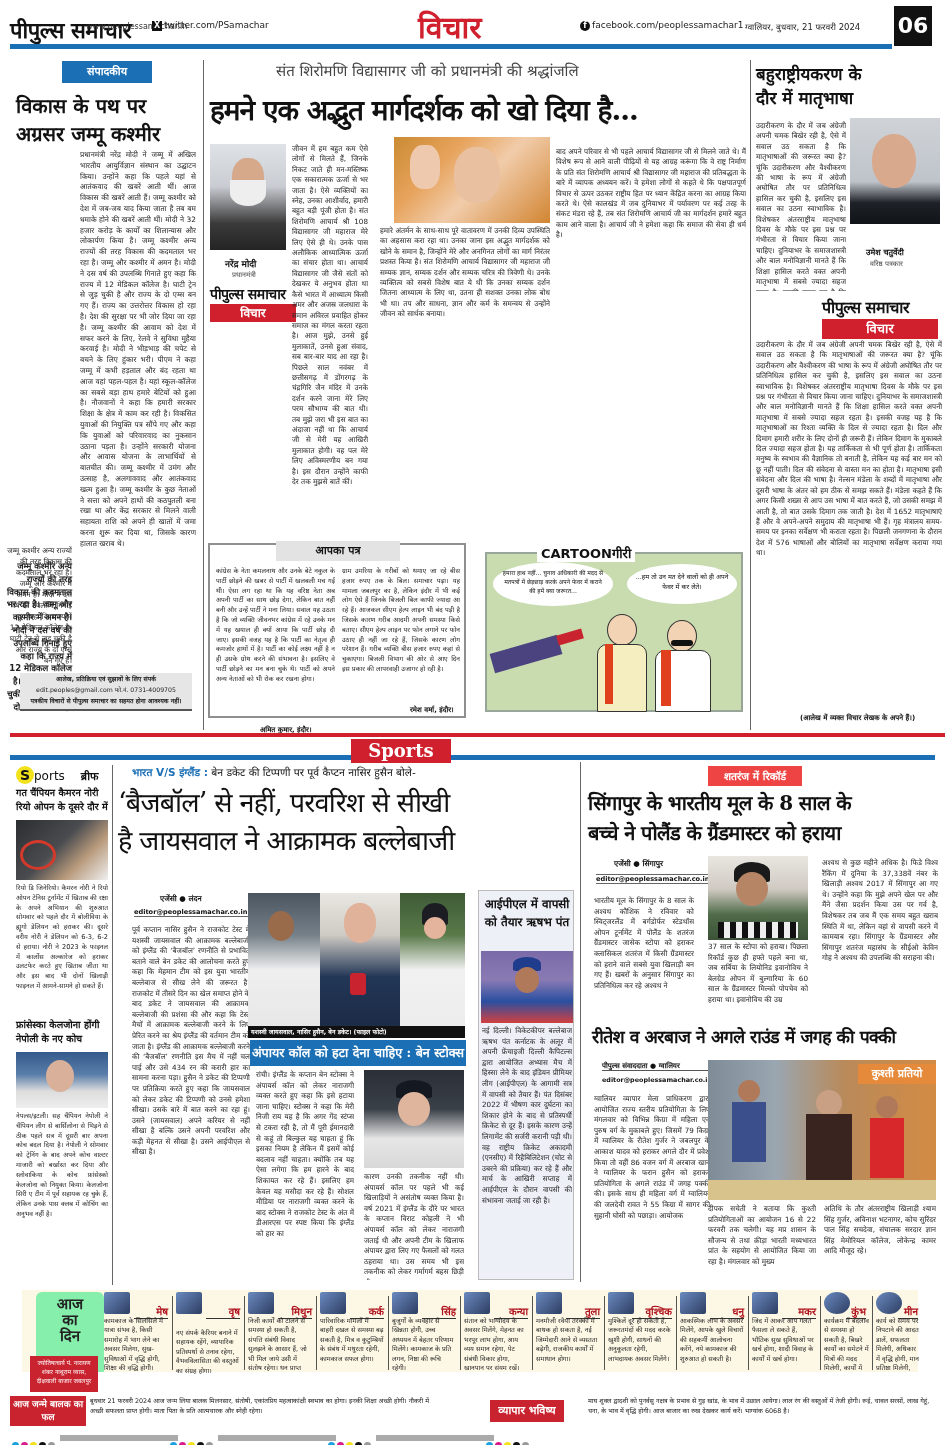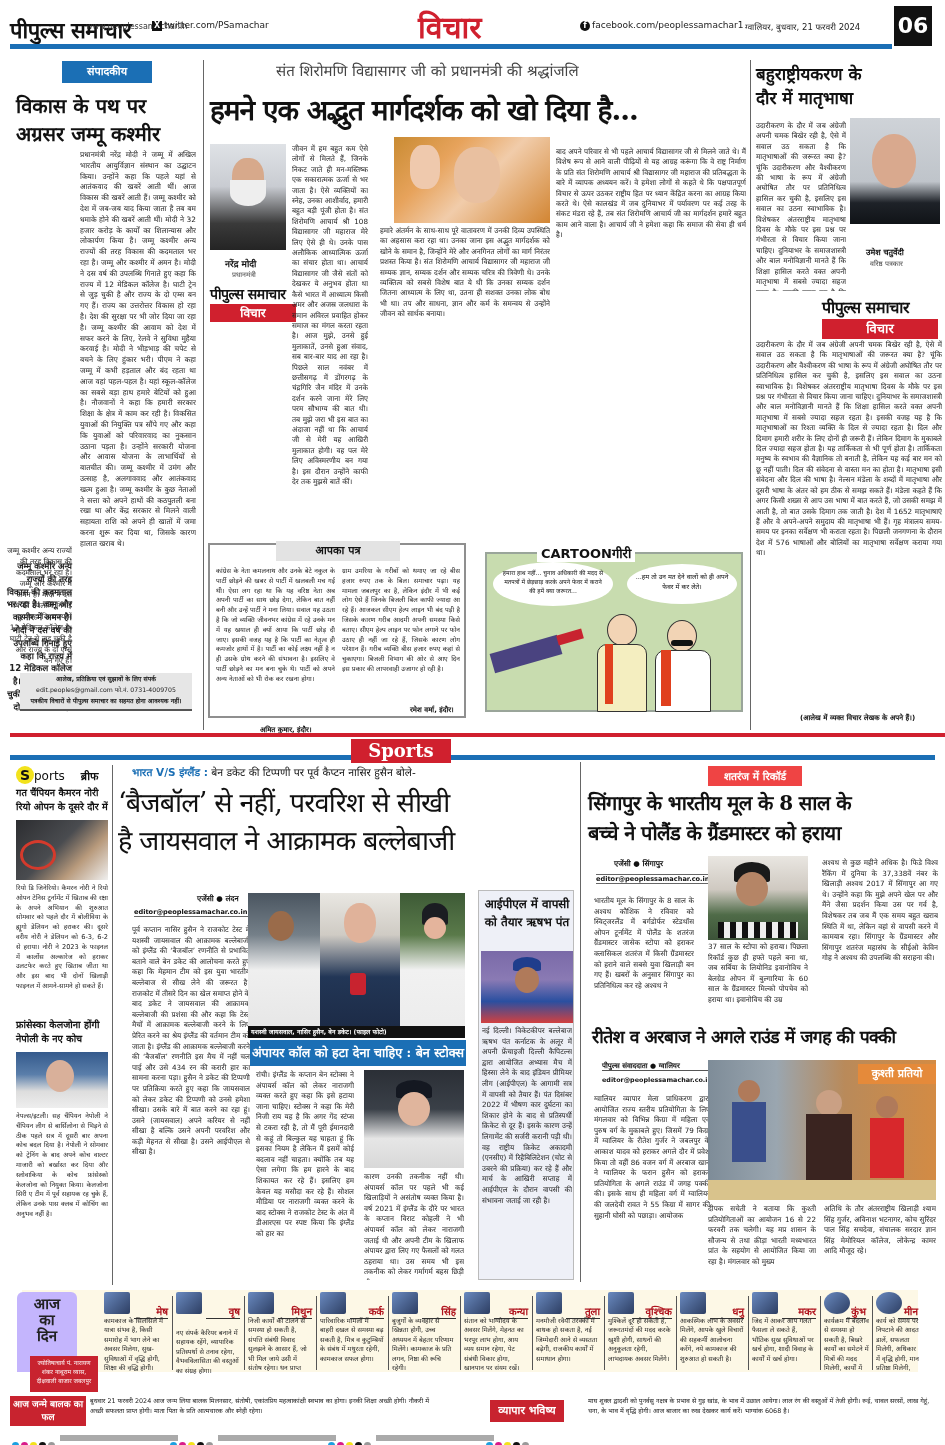--- a/index.html
+++ b/index.html
@@ -137,21 +137,21 @@
 <div class="abs col" style="left:16px;top:1112px;width:92px;height:170px;font-size:6.6px;line-height:9.8px;">नेपल्स/इटली। सह चैंपियन नेपोली ने चैंपियन लीग से बार्सिलोना से भिड़ने से ठीक पहले सत्र में दूसरी बार अपना कोच बदल दिया है। नेपोली ने सोमवार को ट्रेनिंग के बाद अपने कोच वाल्टर माजारी को बर्खास्त कर दिया और स्लोवाकिया के कोच फ्रांसेस्को केलजोना को नियुक्त किया। केलजोना सिरी ए टीम में पूर्व सहायक रह चुके हैं, लेकिन उनके पास क्लब में कोचिंग का अनुभव नहीं है।</div>
 <div class="rule-v" style="left:112px;top:765px;height:520px;"></div>
 
 <div class="abs" style="left:132px;top:765px;font-size:10.5px;">
   <span style="color:#1b6fb5;font-weight:bold;">भारत V/S इंग्लैंड :</span><span> बेन डकेट की टिप्पणी पर पूर्व कैप्टन नासिर हुसैन बोले-</span>
 </div>
 <div class="abs serif" style="left:118px;top:784px;width:470px;font-size:27px;font-weight:normal;line-height:38px;letter-spacing:-0.8px;">
   <div>‘बैजबॉल’ से नहीं, परवरिश से सीखी</div>
   <div>है जायसवाल ने आक्रामक बल्लेबाजी</div>
 </div>
-<div class="abs" style="left:160px;top:893px;font-size:7.5px;font-weight:bold;margin-left:37px;">एजेंसी ● लंदन</div>
+<div class="abs" style="left:160px;top:893px;font-size:7.5px;font-weight:bold;">एजेंसी ● लंदन</div>
 <div class="abs" style="left:134px;top:908px;font-size:6.6px;font-weight:bold;border-bottom:1px solid #666;">editor@peoplessamachar.co.in</div>
 <div class="abs col" style="left:132px;top:925px;width:118px;height:350px;font-size:7.2px;line-height:10.6px;">पूर्व कप्तान नासिर हुसैन ने राजकोट टेस्ट में यशस्वी जायसवाल की आक्रामक बल्लेबाजी को इंग्लैंड की ‘बैजबॉल’ रणनीति से प्रभावित बताने वाले बेन डकेट की आलोचना करते हुए कहा कि मेहमान टीम को इस युवा भारतीय बल्लेबाज से सीख लेने की जरूरत है। राजकोट में तीसरे दिन का खेल समाप्त होने के बाद डकेट ने जायसवाल की आक्रामक बल्लेबाजी की प्रशंसा की और कहा कि टेस्ट मैचों में आक्रामक बल्लेबाजी करने के लिए प्रेरित करने का श्रेय इंग्लैंड की वर्तमान टीम को जाता है। इंग्लैंड की आक्रामक बल्लेबाजी करने की ‘बैजबॉल’ रणनीति इस मैच में नहीं चल पाई और उसे 434 रन की करारी हार का सामना करना पड़ा। हुसैन ने डकेट की टिप्पणी पर प्रतिक्रिया करते हुए कहा कि जायसवाल को लेकर डकेट की टिप्पणी को उनसे हमेशा सीखा। उसके बारे में बात करने का रहा हूं। उसने (जायसवाल) अपने करियर से नहीं सीखा है बल्कि उसने अपनी परवरिश और कड़ी मेहनत से सीखा है। उसने आईपीएल से सीखा है।</div>
 
 <div class="photo" style="left:248px;top:893px;width:72px;height:140px;background:linear-gradient(180deg,#4a5560 0%,#758089 30%,#efefef 55%,#e6e6e6 100%);">
   <div style="position:absolute;left:20px;top:18px;width:26px;height:30px;border-radius:50%;background:#9a6b4a;"></div>
 </div>
 <div class="photo" style="left:320px;top:893px;width:80px;height:140px;background:linear-gradient(180deg,#e9e7e2 0%,#cfcbc4 30%,#223656 60%,#1c2a45 100%);">
   <div style="position:absolute;left:24px;top:10px;width:32px;height:40px;border-radius:48%;background:#e0b29a;"></div>
   <div style="position:absolute;left:30px;top:80px;width:16px;height:22px;background:#c8232f;border-radius:3px;"></div>
 </div>
@@ -206,21 +206,21 @@
   <div style="position:absolute;left:108px;top:30px;width:26px;height:26px;border-radius:50%;background:#caa084;"></div>
   <div style="position:absolute;left:98px;top:54px;width:46px;height:70px;background:#3a2420;"></div>
   <div style="position:absolute;left:168px;top:36px;width:22px;height:22px;border-radius:50%;background:#b07a5a;"></div>
   <div style="position:absolute;left:162px;top:58px;width:34px;height:60px;background:#d8282c;"></div>
   <div style="position:absolute;left:0;top:120px;width:228px;height:20px;background:#d9c38c;"></div>
 </div>
 <div class="abs col" style="left:708px;top:1204px;width:108px;height:78px;font-size:7.2px;line-height:10.6px;">दीपक सचेती ने बताया कि कुश्ती प्रतियोगिताओं का आयोजन 16 से 22 फरवरी तक चलेगी। यह मप्र शासन के सौजन्य से तथा क्रीड़ा भारती मध्यभारत प्रांत के सहयोग से आयोजित किया जा रहा है। मंगलवार को मुख्य</div>
 <div class="abs col" style="left:824px;top:1204px;width:112px;height:78px;font-size:7.2px;line-height:10.6px;">अतिथि के तौर अंतरराष्ट्रीय खिलाड़ी श्याम सिंह गुर्जर, अविनाश भटनागर, कोच सुरिंदर पाल सिंह सचदेवा, संचालक सरदार ज्ञान सिंह मेमोरियल कॉलेज, लोकेन्द्र कामर आदि मौजूद रहे।</div>
 
 <div class="abs" style="left:22px;top:1290px;width:896px;height:82px;background:#fdf8e6;"></div>
-<div class="abs" style="left:17px;top:1292px;width:60px;height:80px;background:#c4b5fd;border-radius:6px 6px 0 0;">
+<div class="abs" style="left:36px;top:1292px;width:68px;height:80px;background:#86efac;border-radius:6px 6px 0 0;">
   <div class="serif" style="text-align:center;font-size:15px;font-weight:bold;line-height:16px;padding-top:4px;color:#222;">
     <div>आज</div>
     <div>का</div>
     <div>दिन</div>
   </div>
 </div>
 <div class="abs" style="left:30px;top:1356px;width:68px;height:36px;background:#c8232f;color:#fff;font-size:6px;line-height:9px;text-align:center;padding:2px;overflow:hidden;">ज्योतिषाचार्य पं. नारायण शंकर नाथूराम व्यास, दीक्षवाली बाजार जबलपुर</div>
 
 <div class="zodiac" style="left:104px;">
   <div class="zi"></div>

